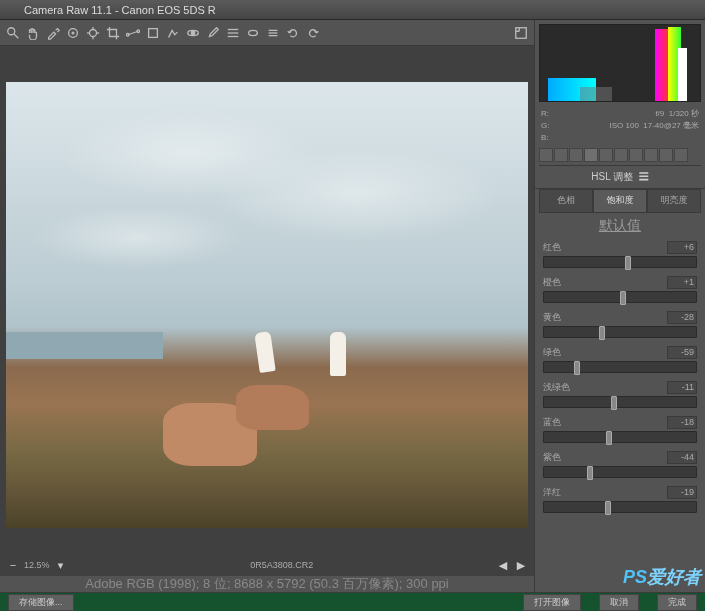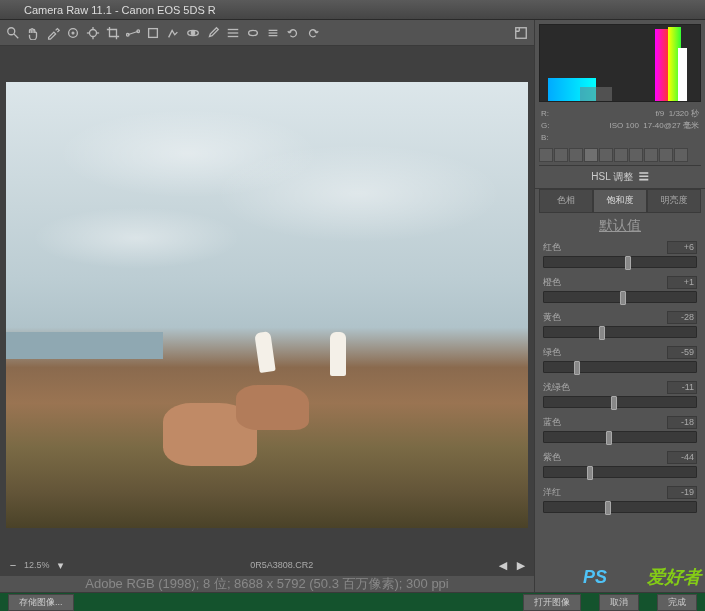--- a/index.html
+++ b/index.html
@@ -56,21 +56,21 @@
 .slider-track { height: 12px; background: #3a3a3a; border: 1px solid #2a2a2a; position: relative; border-radius: 1px; }
 .slider-thumb { position: absolute; top: -1px; width: 6px; height: 14px; background: #888; border: 1px solid #aaa; border-radius: 1px; cursor: pointer; }
 .slider-val { width: 30px; text-align: right; font-size: 9px; color: #aaa; border: 1px solid #3a3a3a; background: #484848; padding: 0 2px; }
 
 .footer { position: absolute; bottom: 0; left: 0; right: 0; height: 19px; background: #14532d; border-top: 1px solid #3a3a3a; display: flex; align-items: center; padding: 0 8px; font-size: 10px; color: #aaa; justify-content: space-between; }
 .footer-btns { display: flex; gap: 18px; }
 .fbtn { padding: 1px 10px; background: #606060; border: 1px solid #444; font-size: 9px; color: #ccc; cursor: pointer; }
 
 .watermark { position: absolute; right: 4px; bottom: 22px; font-size: 18px; font-weight: bold; font-style: italic; }
 .watermark .ps { color: #4fc3f7; }
-.watermark .cn { color: #84cc16; padding-left: 40px; }
+.watermark .cn { color: #7dd3fc; }
 </style>
 </head>
 <body>
 
 <div class="titlebar">Camera Raw 11.1  -  Canon EOS 5DS R</div>
 
 <div class="main-area">
 
   <div class="left-panel">
     <div class="toolbar">

